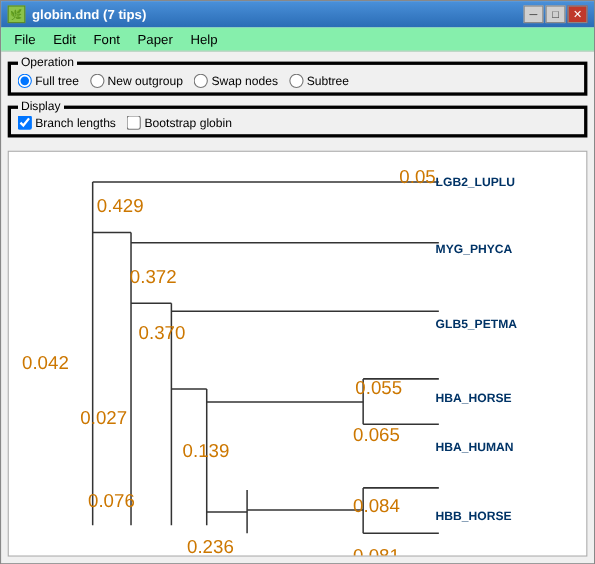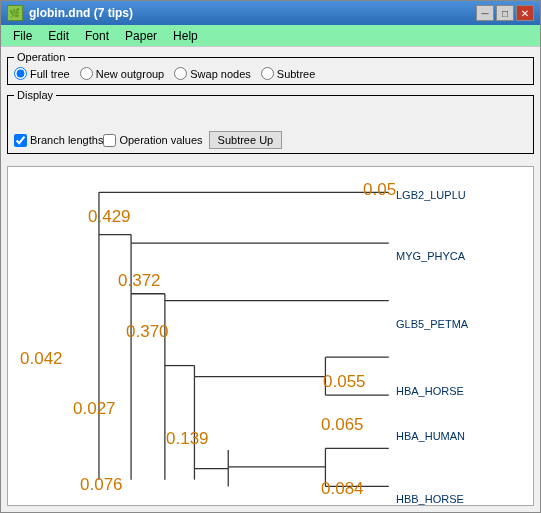--- a/index.html
+++ b/index.html
@@ -80,21 +80,21 @@
     .menu-item {
       padding: 2px 8px;
       cursor: pointer;
       font-size: 12px;
     }
     .controls-area {
       padding: 4px 6px;
       flex-shrink: 0;
     }
     .fieldset {
-      border: 1px solid #000000;
+      border: 3px solid #000000;
       padding: 2px 6px 4px 6px;
       margin-bottom: 4px;
     }
     .fieldset legend {
       font-size: 11px;
       padding: 0 3px;
     }
     .radio-group {
       display: flex;
       gap: 10px;
@@ -104,21 +104,21 @@
     .radio-label {
       display: flex;
       align-items: center;
       gap: 3px;
       font-size: 11px;
       cursor: pointer;
     }
     .display-row {
       display: flex;
       align-items: center;
-      margin-top: 28px;
+      gap: 10px;
     }
     .check-label {
       display: flex;
       align-items: center;
       gap: 3px;
       font-size: 11px;
       cursor: pointer;
     }
     .zoom-box {
       border: 1px solid #999;
@@ -158,21 +158,21 @@
     }
     .branch-label {
       position: absolute;
       font-size: 17px;
       color: #cc7700;
     }
     .tip-label {
       position: absolute;
       font-size: 11px;
       color: #003366;
-      font-weight: normal;
+      font-weight: bold;
     }
     svg.tree-svg {
       position: absolute;
       top: 0; left: 0;
       width: 100%;
       height: 100%;
     }
   </style>
 </head>
 <body>
@@ -225,23 +225,22 @@
 
     <fieldset class="fieldset">
       <legend>Display</legend>
       <div class="display-row">
         <label class="check-label">
           <input type="checkbox" checked="" style="">
           <span>Branch lengths</span>
         </label>
         <label class="check-label">
           <input type="checkbox" style="">
-          <span>Operation values</span>
-        </label>
-        <button class="subtree-btn">Subtree Up</button>
+          <span>Bootstrap globin</span>
+        </label>
       </div>
     </fieldset>
   </div>
 
   <div class="tree-area">
     <svg class="tree-svg" viewBox="0 0 490 400">
 
       <line x1="42" y1="30" x2="42" y2="370" stroke="#333" stroke-width="1.5"></line>
 
       <line x1="42" y1="30" x2="385" y2="30" stroke="#333" stroke-width="1.5"></line>

